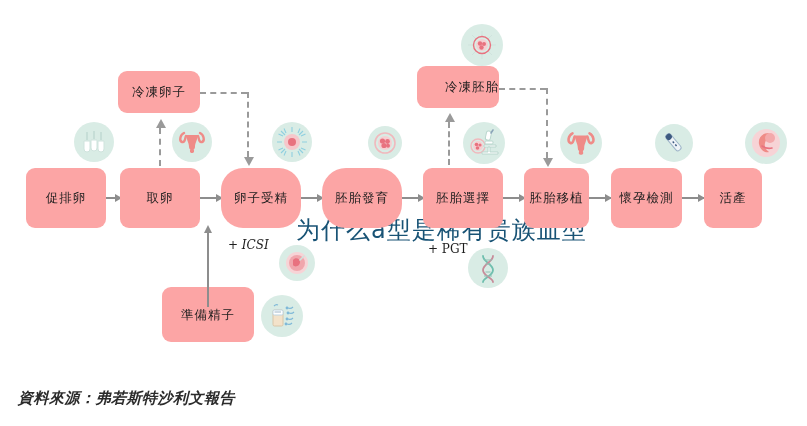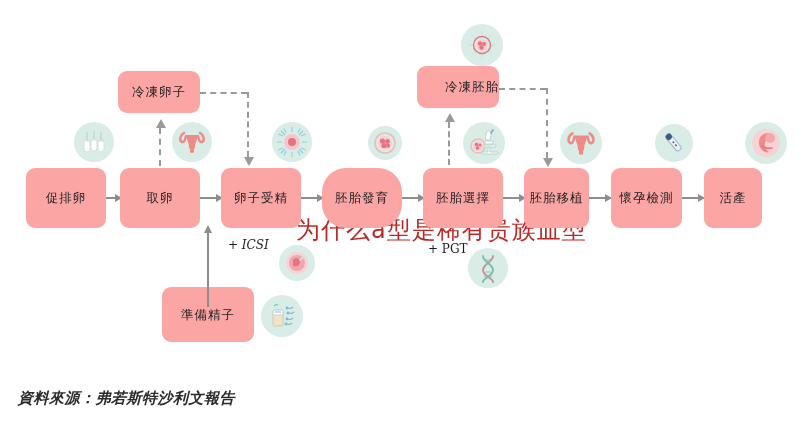--- a/index.html
+++ b/index.html
@@ -92,21 +92,21 @@
     font-family:"DejaVu Serif","Liberation Serif",serif;
     font-size:12px;color:#1d1d1d;
   }
 
   
   .watermark{
     position:absolute;
     left:296px;top:214px;
     font-size:24px;
     font-family:"DejaVu Sans","Liberation Sans",sans-serif;
-    color:#b91c1c;
+    color:#0c4a6e;
     opacity:.95;
     white-space:nowrap;
     letter-spacing:1px;
     pointer-events:none;
   }
 
   
   .footer{
     position:absolute;left:18px;top:389px;
     font-family:Liberation Sans, sans-serif;
@@ -131,21 +131,21 @@
   <div class="arrow-h" style="left:503px;width:22px;"></div>
   <div class="arrow-h" style="left:589px;width:22px;"></div>
   <div class="arrow-h" style="left:682px;width:22px;"></div>
 
   <div class="box main" style="left:18px;margin-left:8px;">
     <span>促排卵</span>
   </div>
   <div class="box main" style="left:120px;">
     <span>取卵</span>
   </div>
-  <div class="box main" style="left:221px;">
+  <div class="box main" style="left:221px;border-radius:22px;">
     <span>卵子受精</span>
   </div>
   <div class="box main" style="left:322px;border-radius:24px;">
     <span>胚胎發育</span>
   </div>
   <div class="box main" style="left:423px;">
     <span>胚胎選擇</span>
   </div>
   <div class="box main" style="left:524px;width:65px;">
     <span>胚胎移植</span>

